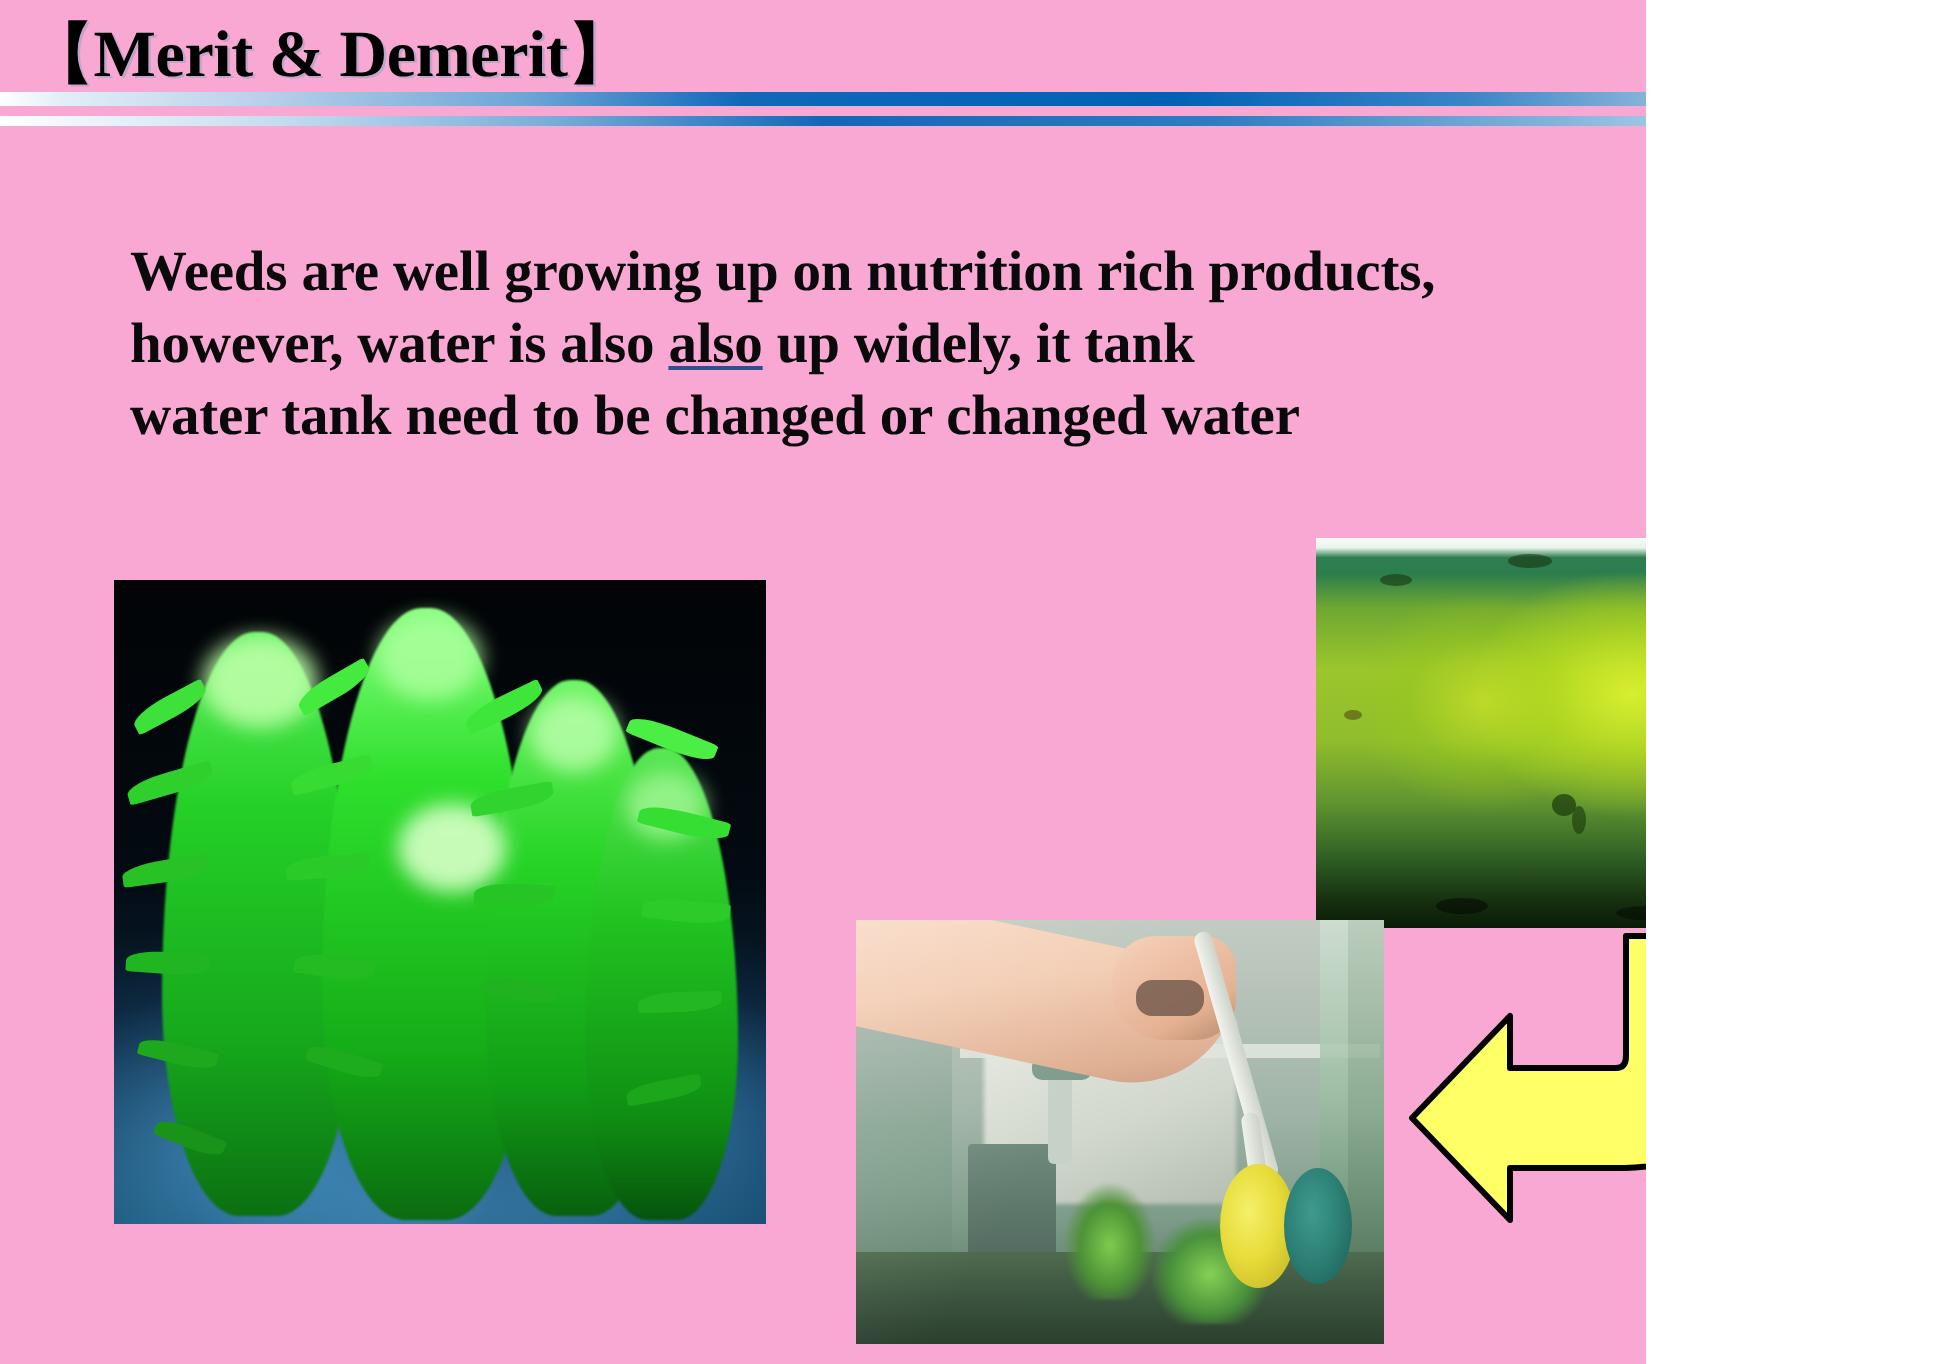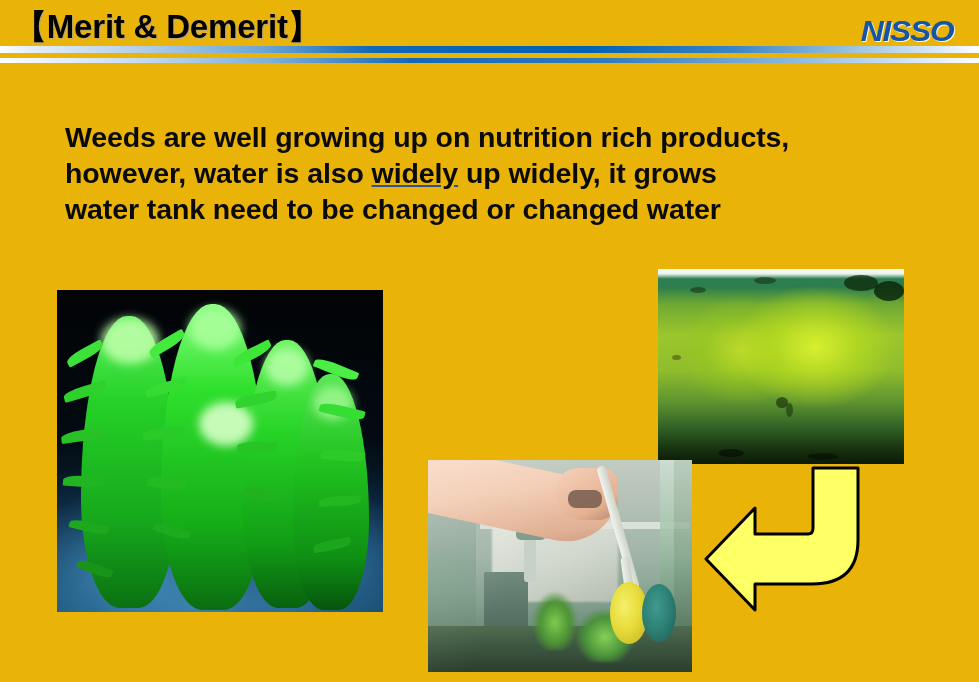--- a/index.html
+++ b/index.html
@@ -7,24 +7,25 @@
     padding: 0;
     background: #ffffff;
   }
   body {
     font-family: "Liberation Sans", sans-serif;
     -webkit-font-smoothing: antialiased;
   }
 
   #slide {
     position: relative;
-    width: 979px;
+    width: 823px;
     height: 682px;
-    background: #eab308;
+    background: #f9a8d4;
     overflow: hidden;
+    font-family: Liberation Serif, serif;
   }
 
   
   #slide-header {
     position: absolute;
     left: 0; top: 0;
     width: 979px;
     height: 68px;
   }
 
@@ -197,21 +198,21 @@
     <div id="slide-title">【Merit &amp; Demerit】</div>
 
     <div id="brand-logo">NISSO</div>
 
     <div class="rule-thick"></div>
     <div class="rule-thin"></div>
   </div>
 
   <div id="body-text">
     <span>Weeds are well growing up on nutrition rich products,</span><br>
-    <span>however, water is also </span><span class="u">widely</span><span> up widely, it grows</span><br>
+    <span>however, water is also </span><span class="u">also</span><span> up widely, it tank</span><br>
     <span>water tank need to be changed or changed water</span><br>
   </div>
 
   <div class="photo" id="photo-plant">
 
     <div class="frond" style="left:24px;  top:26px;  width:96px;  height:292px; background:linear-gradient(to bottom,#5cf05c 0%,#25d027 30%,#16a81c 70%,#0b7012 100%);"></div>
     <div class="frond" style="left:104px; top:14px;  width:104px; height:306px; background:linear-gradient(to bottom,#86ff7e 0%,#2ee02c 28%,#15ad18 72%,#0a6c10 100%);"></div>
     <div class="frond" style="left:186px; top:50px;  width:88px;  height:268px; background:linear-gradient(to bottom,#6cf562 0%,#27d426 34%,#129f16 75%,#08600e 100%);"></div>
     <div class="frond" style="left:236px; top:84px;  width:76px;  height:236px; background:linear-gradient(to bottom,#58e854 0%,#21c421 36%,#0f8f13 78%,#06540c 100%);"></div>
 

